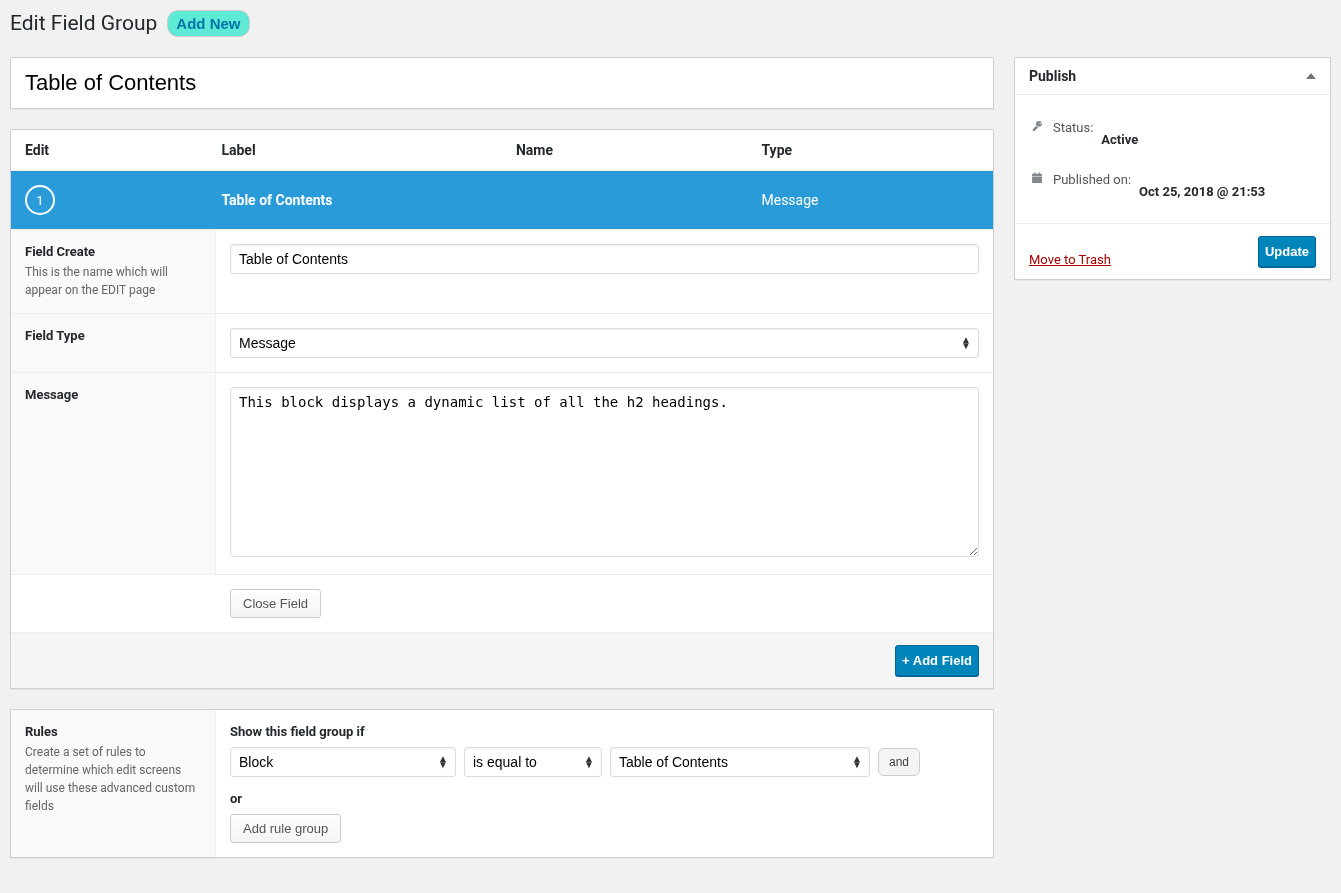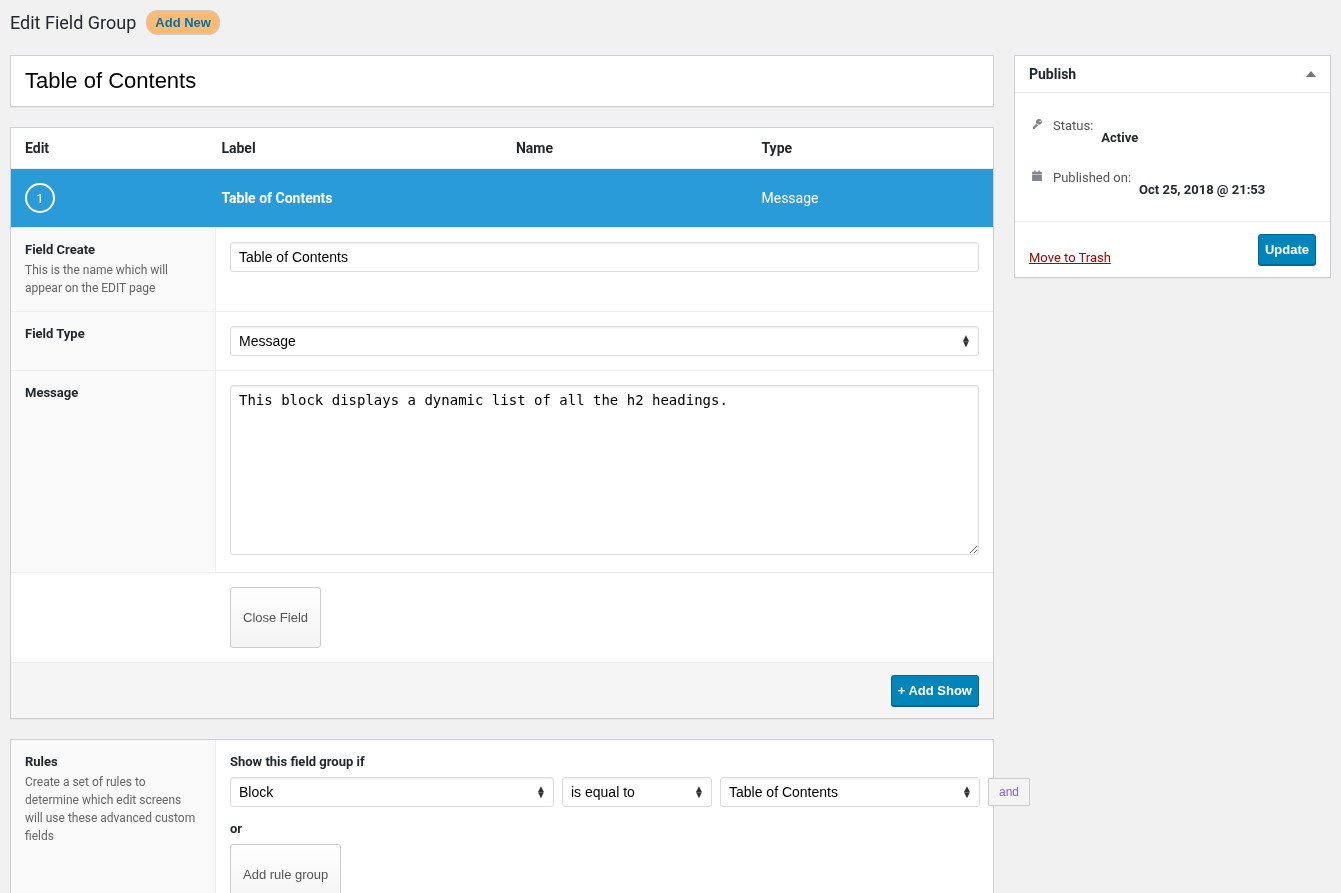--- a/index.html
+++ b/index.html
@@ -10,30 +10,30 @@
   background: #f1f1f1;
   padding: 6px 10px 30px 10px;
 }
 .header-row {
   display: flex;
   align-items: center;
   gap: 10px;
   padding: 4px 0 20px 0;
 }
 .page-title {
-  font-size: 18px;
+  font-size: 21px;
   font-weight: 400;
   line-height: 1.3;
 }
 .btn-small {
   border: 1px solid #ccc;
-  background: #fdba74;
+  background: #5eead4;
   color: #0073aa;
   padding: 4px 8px;
-  font-size: 13px;
+  font-size: 15px;
   font-weight: 600;
   border-radius: 11px;
   cursor: pointer;
 }
 .wrap {
   display: flex;
   gap: 20px;
   align-items: flex-start;
 }
 .main { flex: 1; min-width: 0; }
@@ -123,21 +123,21 @@
 }
 .textarea-in { height: 170px; resize: vertical; }
 
 .close-row {
   padding: 14px;
   border-top: 1px solid #eee;
 }
 .btn-secondary {
   border: 1px solid #ccc;
   background: linear-gradient(#fefefe,#f4f4f4);
-  padding: 22px 12px;
+  padding: 6px 12px;
   font-size: 13px;
   border-radius: 3px;
   cursor: pointer;
   color: #555;
 }
 .add-row {
   padding: 12px 14px;
   border-top: 1px solid #eee;
   background: #f5f5f5;
   text-align: right;
@@ -179,31 +179,31 @@
 .trash { color: #a00; text-decoration: underline; font-size: 13px; cursor: pointer; }
 
 .loc-grid { display: grid; grid-template-columns: 205px 1fr; }
 .loc-left {
   padding: 14px;
   border-right: 1px solid #eee;
   background: #f9f9f9;
 }
 .loc-right { padding: 14px; }
 .rule-row { display: flex; gap: 8px; align-items: center; margin-top: 8px; }
-.rule-row .select-wrap:nth-child(1){ width: 324px; }
-.rule-row .select-wrap:nth-child(2){ width: 150px; }
+.rule-row .select-wrap:nth-child(1){ width: 226px; }
+.rule-row .select-wrap:nth-child(2){ width: 138px; }
 .rule-row .select-wrap:nth-child(3){ width: 260px; }
 .and-btn {
   border: 1px solid #ccc;
   background: #f4f4f4;
   padding: 6px 10px;
   font-size: 12px;
-  border-radius: 1px;
+  border-radius: 6px;
   cursor: pointer;
-  color: #8b5cf6;
+  color: #404040;
 }
 .or-text { margin: 14px 0 8px 0; font-weight: 700; font-size: 13px; }
 </style>
 </head>
 <body>
 
 <div class="header-row">
   <h1 class="page-title">Edit Field Group</h1>
   <button class="btn-small">Add New</button>
 </div>
@@ -265,21 +265,21 @@
             <div class="close-row">
               <button class="btn-secondary">Close Field</button>
             </div>
 
           </div>
         </td>
             </tr>
       </tbody>
         </table>
       <div class="add-row">
-        <button class="btn-primary">+ Add Show</button>
+        <button class="btn-primary">+ Add Field</button>
       </div>
     </div>
 
     <div class="box">
       <div class="loc-grid">
         <div class="loc-left">
           <strong>Rules</strong>
           <p style="color:#666;font-size:12px;margin-top:4px;line-height:1.5;">Create a set of rules to determine which edit screens will use these advanced custom fields</p>
         </div>
         <div class="loc-right">

